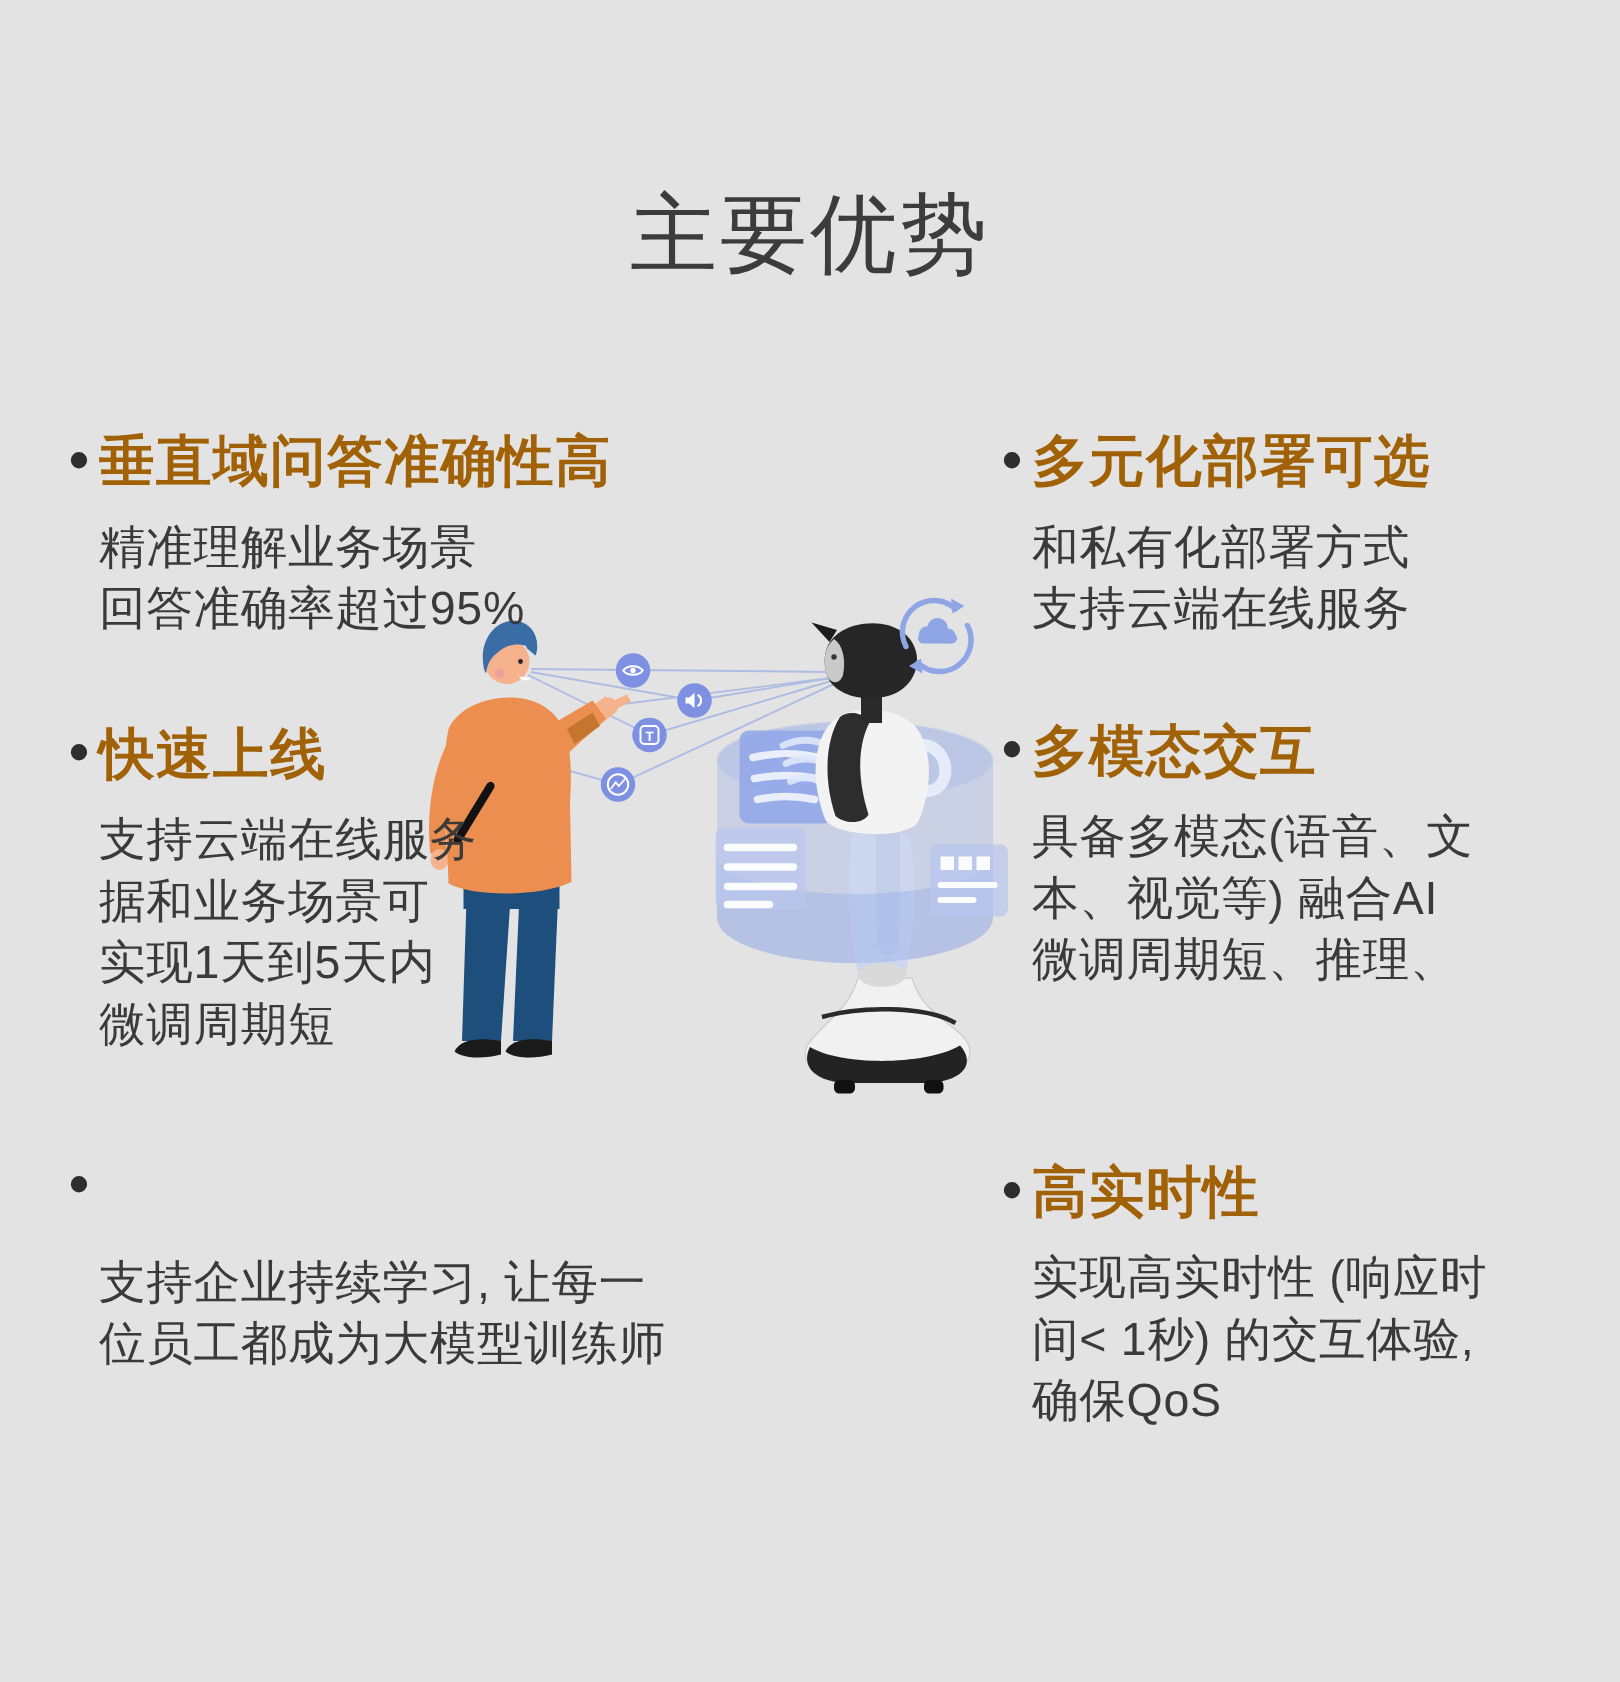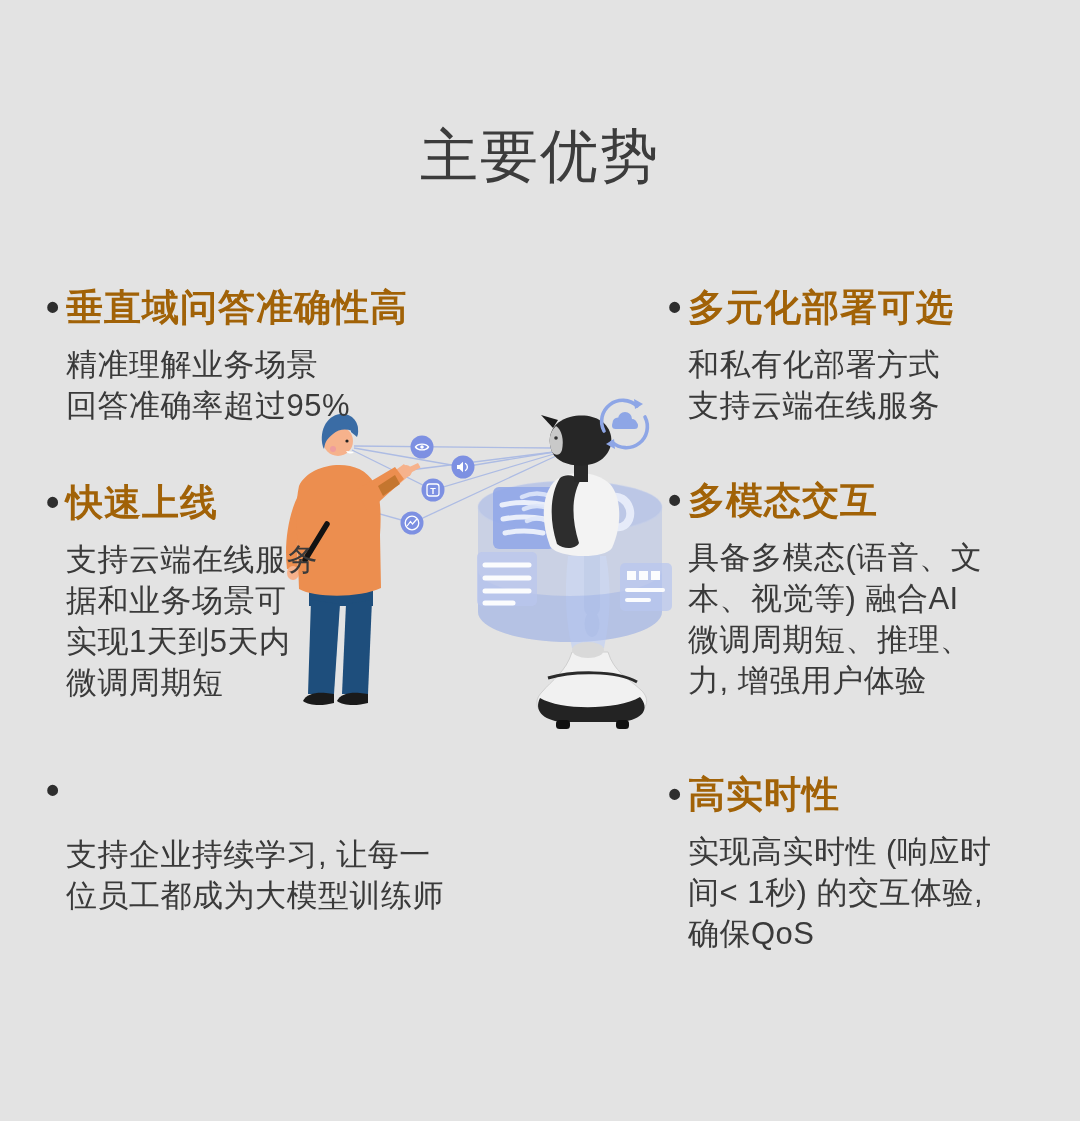--- a/index.html
+++ b/index.html
@@ -232,21 +232,20 @@
   <div class="adv-head">
     <span class="bullet">•</span>
     <div class="head-lines">
       <div>多模态交互</div>
     </div>
   </div>
   <div class="adv-body mt14">
     <div>具备多模态(语音、文</div>
     <div>本、视觉等) 融合AI</div>
     <div>微调周期短、推理、</div>
-    <div>力, 增强用户体验</div>
   </div>
 </div>
 
 <div class="adv" style="left:668px;top:770px;">
   <div class="adv-head">
     <span class="bullet">•</span>
     <div class="head-lines">
       <div>高实时性</div>
     </div>
   </div>

